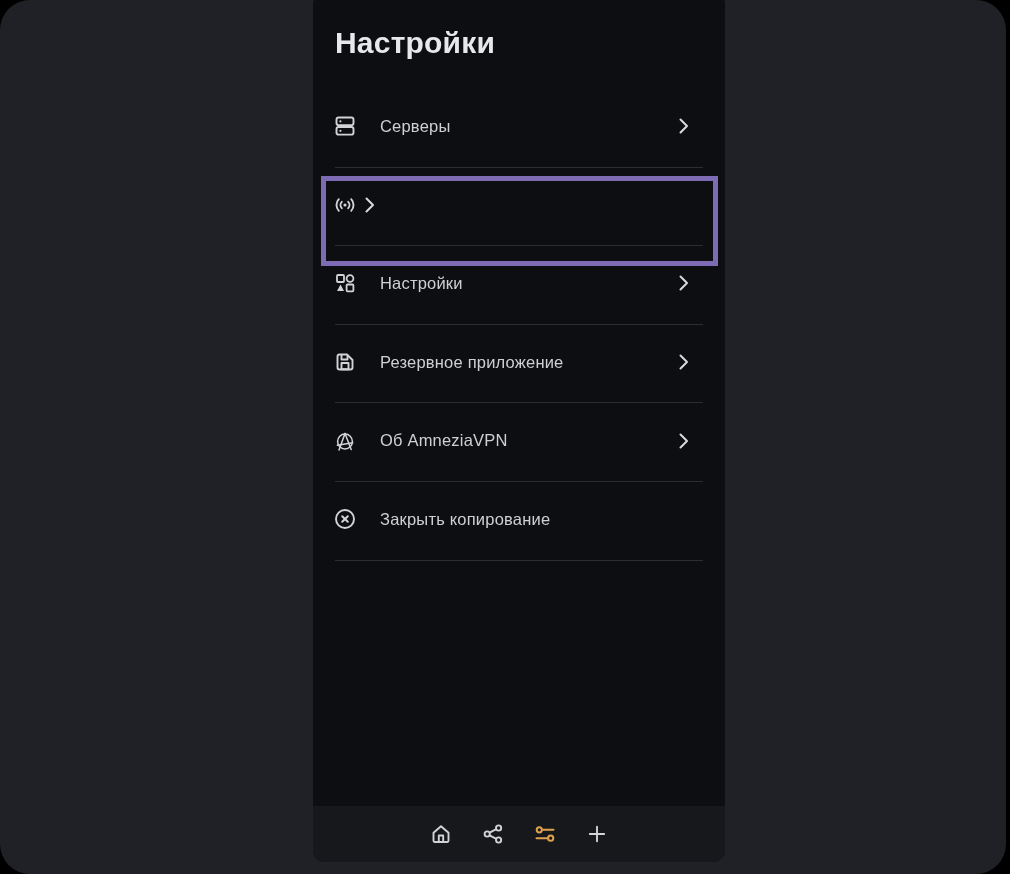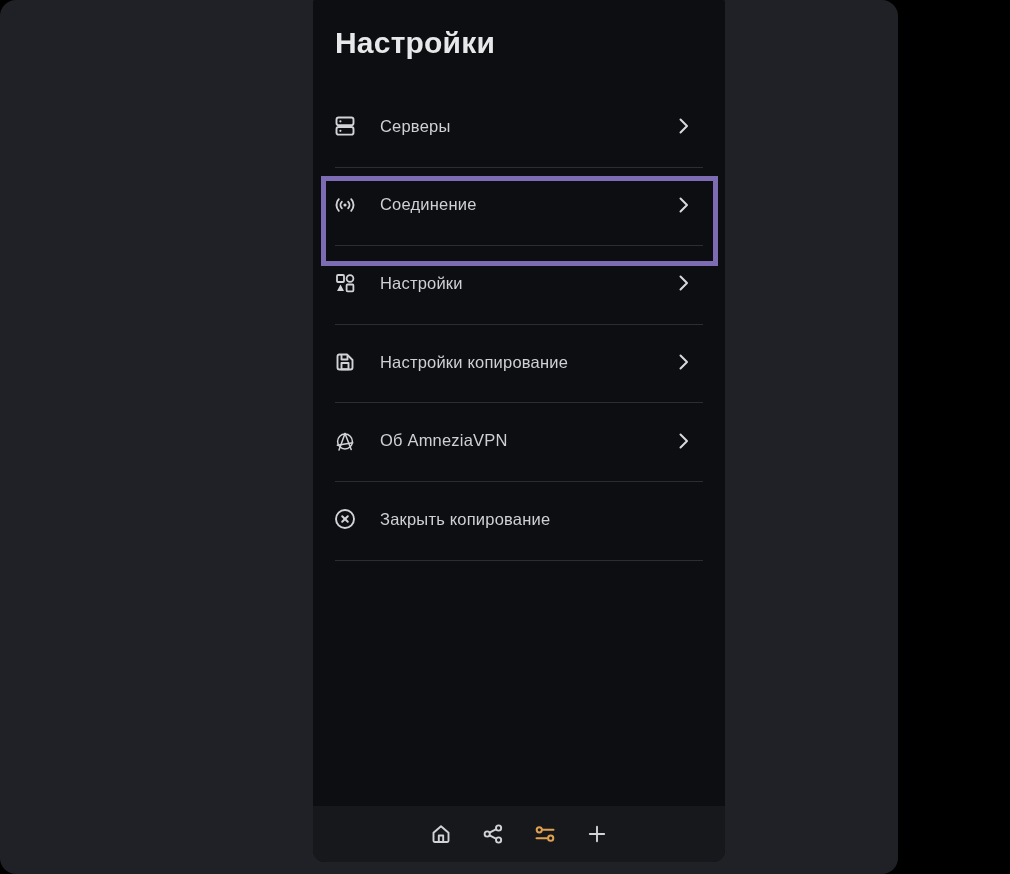--- a/index.html
+++ b/index.html
@@ -1,17 +1,17 @@
 <!DOCTYPE html>
 <html><head>
 <meta charset="utf-8">
 <style>
   html,body{margin:0;padding:0;background:#000;}
   body{width:1010px;height:874px;font-family:"Liberation Sans","DejaVu Sans",sans-serif;-webkit-font-smoothing:antialiased;}
-  .stage{position:relative;width:898px;height:874px;background:#1F2126;border-radius:16px;overflow:hidden;}
+  .stage{position:relative;width:1006px;height:874px;background:#1F2126;border-radius:30px;overflow:hidden;}
   .panel{position:absolute;left:313px;top:0;width:412px;height:862px;background:#0C0E11;border-radius:2px 2px 12px 12px;}
   .panel-title{box-sizing:border-box;height:89px;padding:26px 0 0 22px;font-size:30px;font-weight:700;color:#E7E8EA;letter-spacing:.2px;}
   .menu{position:relative;}
   .menu-item{position:relative;box-sizing:border-box;height:78.6px;display:flex;align-items:center;padding:0 30px 4px 20px;cursor:pointer;}
   .menu-item .mi-icon{width:24px;height:24px;flex:0 0 24px;display:flex;align-items:center;justify-content:center;color:#D2D3D6;}
   .menu-item .mi-label{margin-left:23px;font-size:16.5px;color:#CFD0D4;letter-spacing:.2px;flex:1 1 auto;}
   .menu-item .mi-chevron{width:24px;height:24px;flex:0 0 24px;color:#D8D9DC;}
   .menu-item .divider{position:absolute;left:22px;right:22px;bottom:0;height:1px;background:rgba(255,255,255,0.13);}
   .highlight-box{position:absolute;left:8px;top:87px;width:397px;height:90px;box-sizing:border-box;border:5px solid #7D6BB4;pointer-events:none;z-index:5;}
   .tabbar{position:absolute;left:0;bottom:0;width:412px;height:56px;background:#17181C;border-radius:0 0 12px 12px;display:flex;align-items:center;justify-content:center;gap:28px;}
@@ -52,21 +52,20 @@
       <div class="menu-item">
         <span class="mi-icon">
           <svg width="24" height="24" viewBox="0 0 24 24" fill="none" stroke="currentColor" stroke-width="1.9" stroke-linecap="round">
             <circle cx="12" cy="12" r="1.6" fill="currentColor" stroke="none"></circle>
             <path d="M8.8 8.8 a4.6 4.6 0 0 0 0 6.4"></path>
             <path d="M15.2 8.8 a4.6 4.6 0 0 1 0 6.4"></path>
             <path d="M5.8 6.2 a8.4 8.4 0 0 0 0 11.6"></path>
             <path d="M18.2 6.2 a8.4 8.4 0 0 1 0 11.6"></path>
           </svg>
         </span>
-        <span class="mi-label">Соединение</span>
         <span class="mi-chevron">
           <svg width="24" height="24" viewBox="0 0 24 24" fill="none" stroke="currentColor" stroke-width="2" stroke-linecap="round" stroke-linejoin="round">
             <path d="M9.5 5.5 L16 12 L9.5 18.5"></path>
           </svg>
         </span>
         <span class="divider"></span>
       </div>
 
       <div class="menu-item">
         <span class="mi-icon">
@@ -87,21 +86,21 @@
       </div>
 
       <div class="menu-item">
         <span class="mi-icon">
           <svg width="24" height="24" viewBox="0 0 24 24" fill="none" stroke="currentColor" stroke-width="1.9" stroke-linejoin="round">
             <path d="M4.5 6.5 a2 2 0 0 1 2 -2 H14 l5.5 5.5 V17.5 a2 2 0 0 1 -2 2 H6.5 a2 2 0 0 1 -2 -2 Z"></path>
             <path d="M8.5 4.8 V9.5 H14.5 V5.2"></path>
             <rect x="8.5" y="13" width="7" height="6.3"></rect>
           </svg>
         </span>
-        <span class="mi-label">Настройки копирование</span>
+        <span class="mi-label">Резервное приложение</span>
         <span class="mi-chevron">
           <svg width="24" height="24" viewBox="0 0 24 24" fill="none" stroke="currentColor" stroke-width="2" stroke-linecap="round" stroke-linejoin="round">
             <path d="M9.5 5.5 L16 12 L9.5 18.5"></path>
           </svg>
         </span>
         <span class="divider"></span>
       </div>
 
       <div class="menu-item">
         <span class="mi-icon">

